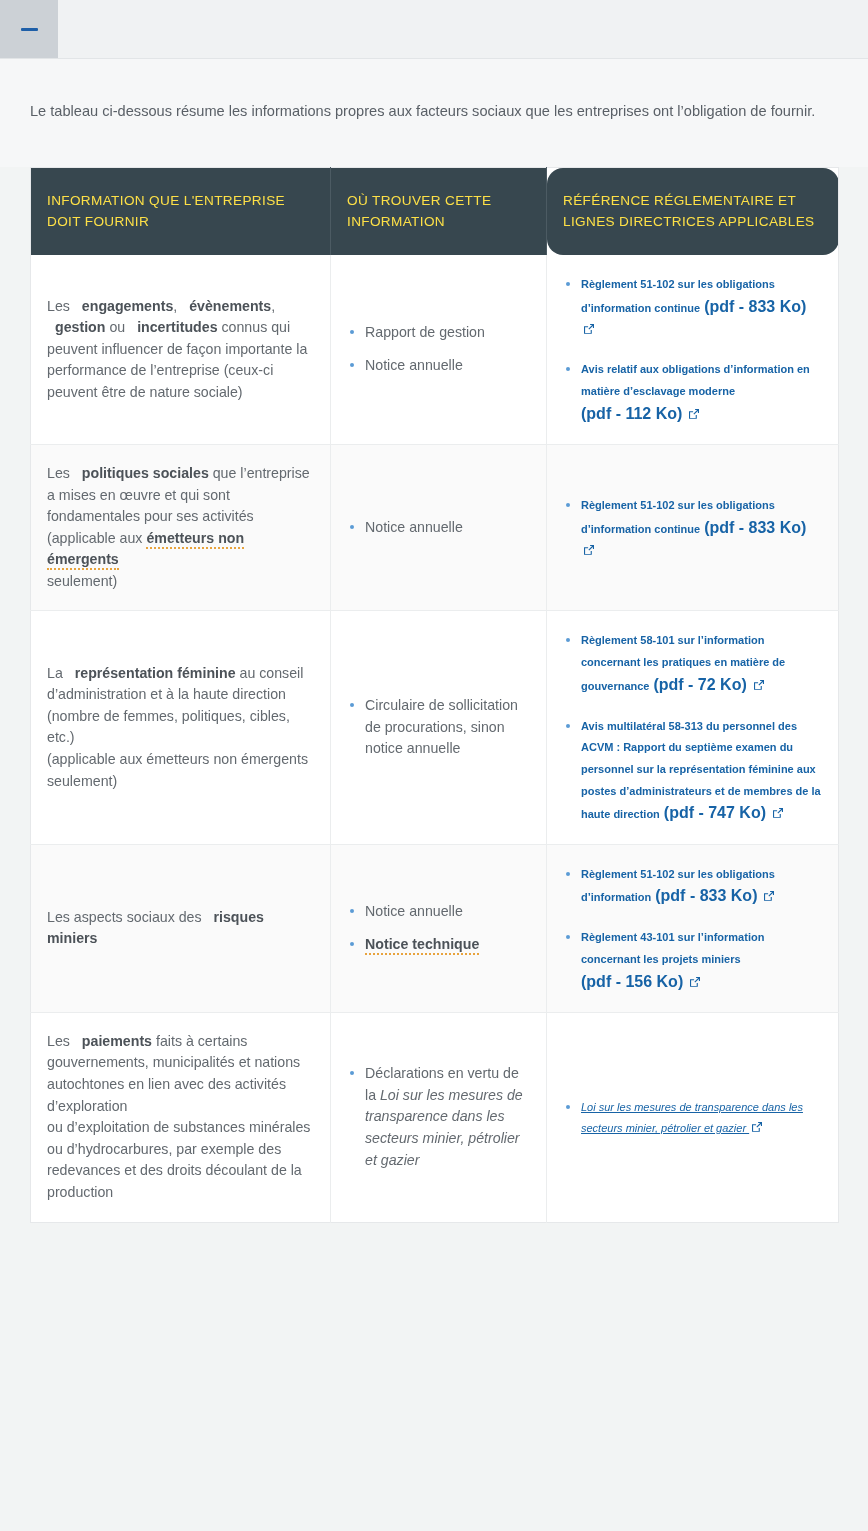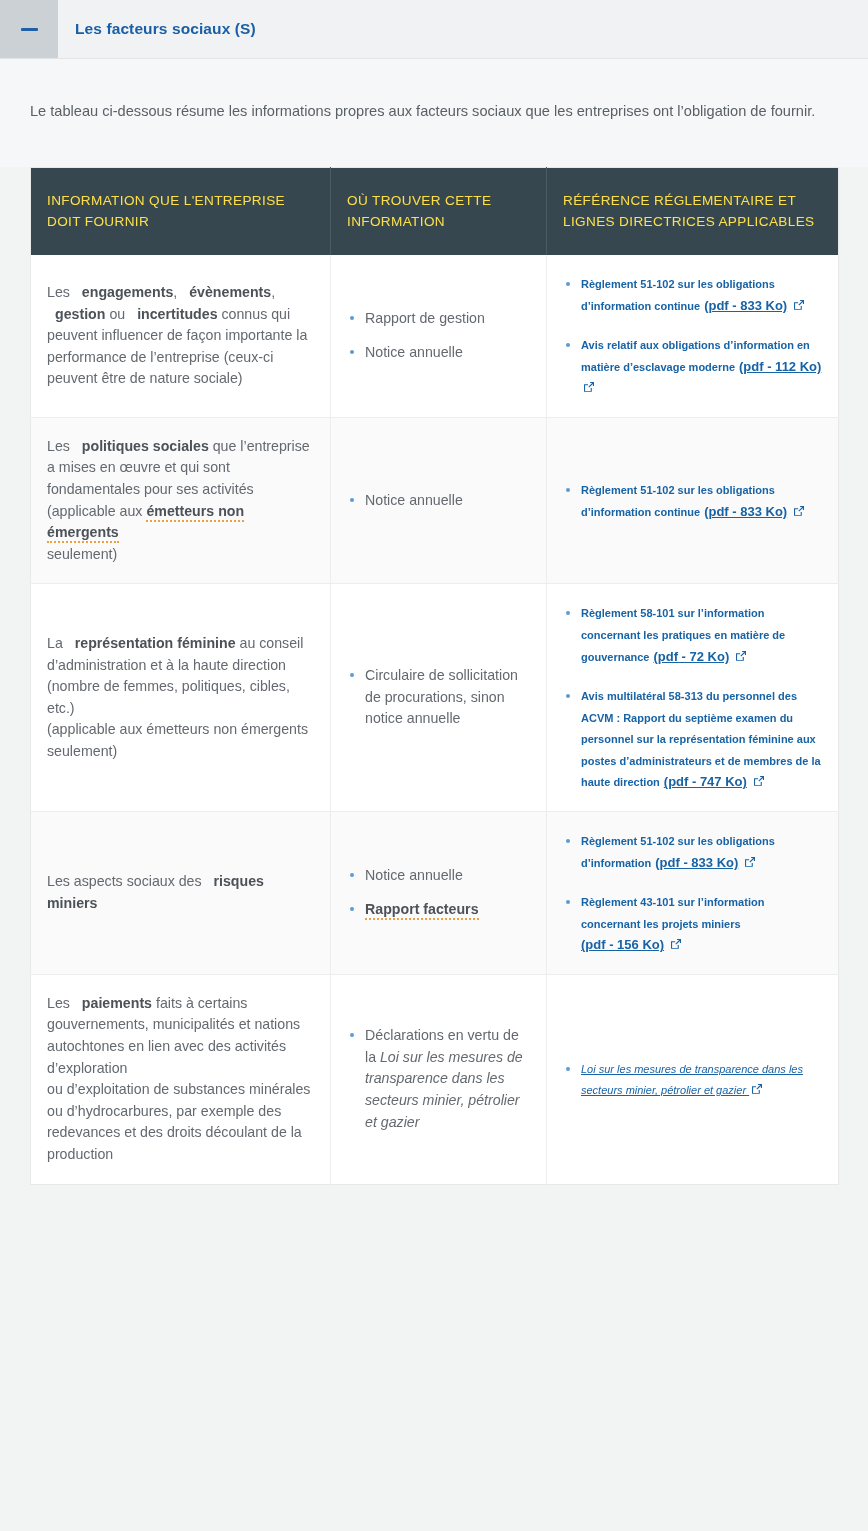--- a/index.html
+++ b/index.html
@@ -84,21 +84,21 @@
     color: #fde047;
     text-align: left;
     font-weight: normal;
     font-size: 13.6px;
     line-height: 1.5;
     letter-spacing: .35px;
     padding: 23px 16px 23px 16px;
     vertical-align: top;
     border-right: 1px solid #4c5b63;
   }
-  thead th:last-child { border-right: none; }
+  thead th:last-child { border-right: none; border-radius: 16px; }
 
   tbody tr { border-bottom: 1px solid #ebedee; }
   tbody tr:last-child { border-bottom: none; }
   tbody tr.alt { background: #fafafa; }
   tbody td {
     vertical-align: middle;
     padding: 18px 16px;
     border-right: 1px solid #ebedee;
     font-size: 14.2px;
     line-height: 1.52;
@@ -141,25 +141,24 @@
     text-decoration: none;
     font-size: 11px;
     line-height: 1.5;
   }
   a.ref-link.italic-link {
     font-weight: normal;
     font-style: italic;
     text-decoration: underline;
   }
   .meta {
-    font-size: 13px;
+    font-size: 16px;
     font-weight: bold;
     color: #1763a6;
     white-space: nowrap;
-    text-decoration: underline;
   }
   .ext-icon {
     display: inline-block;
     vertical-align: -1px;
     margin-left: 2px;
   }
   .ext-icon svg { display: block; }
 
   .glossary {
     font-weight: bold;
@@ -171,21 +170,20 @@
   .italic { font-style: italic; }
   .col-source { color: #63696f; }
 </style>
 </head>
 <body>
 
 <div class="accordion-header">
   <button class="collapse-btn">
     <span class="minus-glyph"></span>
   </button>
-  <div class="accordion-title">Les facteurs sociaux (S)</div>
 </div>
 
 <div class="intro-wrap">
   <p class="intro-text">Le tableau ci-dessous résume les informations propres aux facteurs sociaux que les entreprises ont l’obligation de fournir.</p>
 </div>
 
 <div class="table-wrap">
   <table class="esg-table">
     <colgroup>
         <col class="c1">
@@ -255,21 +253,21 @@
                     <path d="M7.1 1h3.9v3.9H9.9V2.9L6.2 6.6l-.8-.8 3.7-3.7H7.1z" fill="#1763a6"></path>
                   </svg></span></li>
             </ul>
           </td>
         </tr>
         <tr class="alt">
           <td class="col-info"><span>Les aspects sociaux des <strong>risques miniers</strong></span></td>
           <td class="col-source">
             <ul class="cell-list">
               <li><span>Notice annuelle</span></li>
-              <li><span class="glossary">Rapport facteurs</span></li>
+              <li><span class="glossary">Notice technique</span></li>
             </ul>
           </td>
           <td class="col-ref">
             <ul class="cell-list ref-list">
               <li><a href="#" class="ref-link">Règlement 51-102 sur les obligations d’information</a> <span class="meta">(pdf - 833 Ko)</span> <span class="ext-icon"><svg width="12" height="12" viewBox="0 0 12 12" aria-hidden="true">
                     <path d="M1 3.2h4.1v1.1H2.1v5.6h5.6V6.9h1.1v3.9H1z" fill="#1763a6"></path>
                     <path d="M7.1 1h3.9v3.9H9.9V2.9L6.2 6.6l-.8-.8 3.7-3.7H7.1z" fill="#1763a6"></path>
                   </svg></span></li>
               <li><a href="#" class="ref-link">Règlement 43-101 sur l’information concernant les projets miniers</a> <span class="meta">(pdf - 156 Ko)</span> <span class="ext-icon"><svg width="12" height="12" viewBox="0 0 12 12" aria-hidden="true">
                     <path d="M1 3.2h4.1v1.1H2.1v5.6h5.6V6.9h1.1v3.9H1z" fill="#1763a6"></path>

